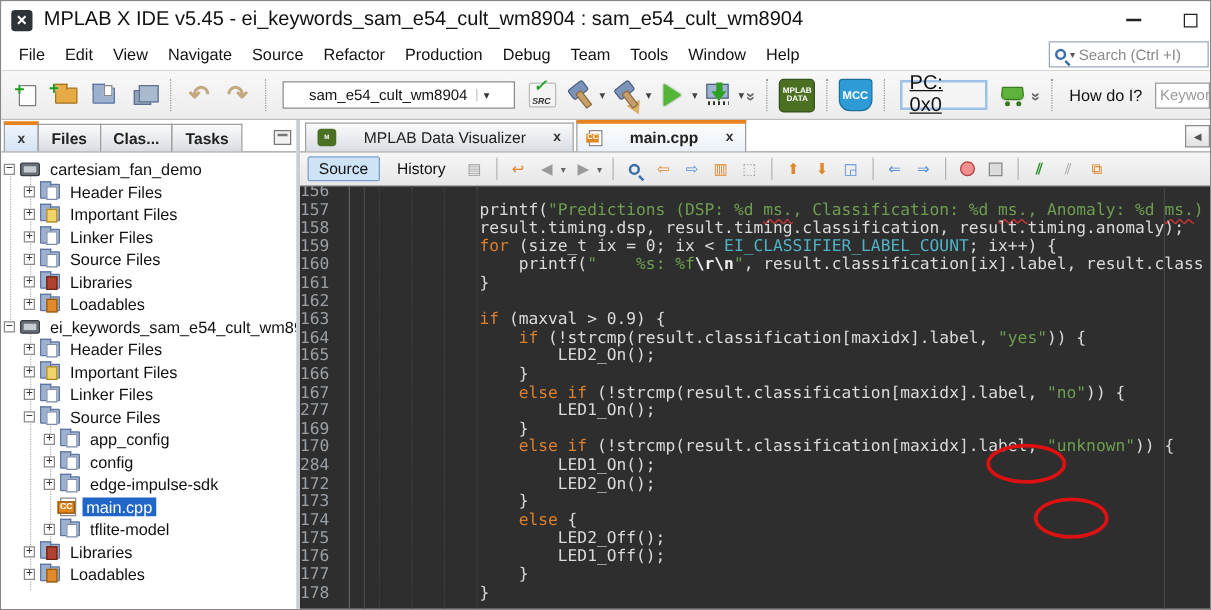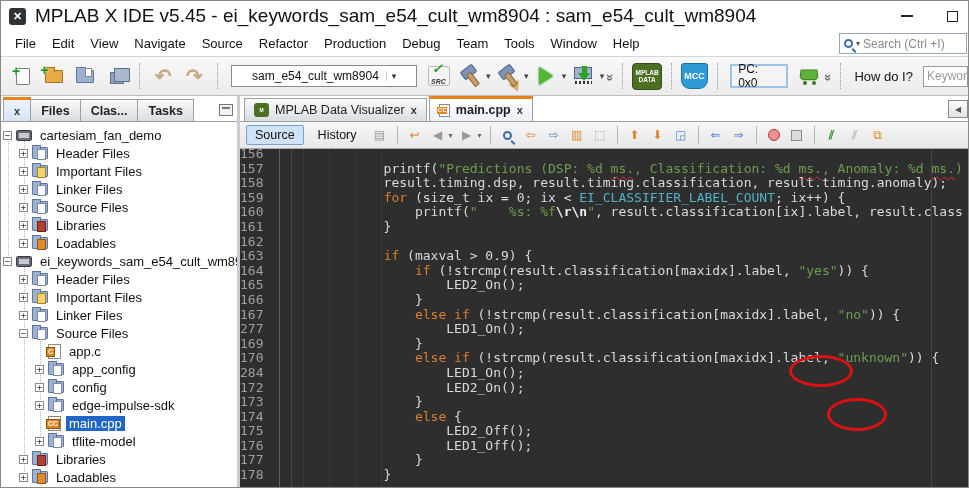--- a/index.html
+++ b/index.html
@@ -14,21 +14,21 @@
     --orange-tab:#e8821e;
   }
   *{box-sizing:border-box;margin:0;padding:0;}
   html,body{width:969px;height:488px;overflow:hidden;background:#fff;font-family:var(--ui-font);}
   #app{position:relative;width:969px;height:488px;border:1px solid #888;overflow:hidden;background:#fff;}
 
   
   .titlebar{position:absolute;left:0;top:0;width:100%;height:30px;background:#fff;display:flex;align-items:center;padding-left:8px;}
   .appicon{width:17px;height:17px;background:#2e3338;border-radius:3px;position:relative;flex:0 0 auto;}
   .appicon::after{content:"✕";position:absolute;left:0;top:0;width:100%;height:100%;color:#fff;font-size:11px;font-weight:bold;display:flex;align-items:center;justify-content:center;}
-  .titletext{margin-left:9px;font-size:19px;color:#111;white-space:nowrap;text-align:right;}
+  .titletext{margin-left:9px;font-size:16px;color:#111;white-space:nowrap;text-align:right;}
   .wincontrols{position:absolute;right:10px;top:0;height:30px;display:flex;align-items:center;gap:34px;}
   .btn-min{width:12px;height:2px;background:#222;}
   .btn-max{width:11px;height:11px;border:1.5px solid #222;background:#fff;}
 
   
   .menubar{position:absolute;left:0;top:30px;width:100%;height:26px;background:#fff;border-bottom:1px solid #d6d6d6;display:flex;align-items:center;padding-left:6px;}
   .mitem{font-size:13px;color:#111;padding:3px 8px;cursor:default;}
   .menusearch{position:absolute;right:1px;top:2px;width:128px;height:21px;border:1px solid #9aa7b8;background:#fff;display:flex;align-items:center;padding:0 4px;gap:3px;}
   .mag{width:9px;height:9px;border:2px solid #3a6ea8;border-radius:50%;position:relative;flex:0 0 auto;}
   .mag::after{content:"";position:absolute;width:2px;height:5px;background:#3a6ea8;left:7px;top:7px;transform:rotate(-45deg);}
@@ -65,21 +65,21 @@
   .icn-broom{position:absolute;right:-2px;bottom:-1px;width:0;height:0;border-left:6px solid transparent;border-right:6px solid transparent;border-bottom:10px solid #d8b06a;transform:rotate(35deg);}
   .icn-run{width:0;height:0;border-top:9px solid transparent;border-bottom:9px solid transparent;border-left:14px solid #53b637;filter:drop-shadow(0 0 1px #2c7a18);}
   .icn-prog{width:22px;height:22px;position:relative;}
   .icn-prog .board{position:absolute;left:1px;top:2px;width:18px;height:12px;background:#9db3cf;border:1px solid #52647f;}
   .icn-prog .legs{position:absolute;left:2px;top:16px;width:17px;height:3px;background:repeating-linear-gradient(90deg,#333 0 2px,transparent 2px 4px);}
   .icn-prog .stem{position:absolute;left:9px;top:1px;width:5px;height:8px;background:#2ea023;}
   .icn-prog .head{position:absolute;left:5px;top:8px;width:0;height:0;border-left:6.5px solid transparent;border-right:6.5px solid transparent;border-top:8px solid #2ea023;}
   .badge-data{width:30px;height:27px;background:#4c7022;border:1px solid #33511a;border-radius:4px;color:#fff;display:flex;flex-direction:column;align-items:center;justify-content:center;line-height:1.1;}
   .badge-data span{font-size:6.5px;font-weight:bold;}
   .badge-mcc{width:28px;height:26px;background:#2f9bd6;border:1px solid #1d6f9e;border-radius:3px 3px 9px 9px;color:#fff;font-size:9px;font-weight:bold;display:flex;align-items:center;justify-content:center;}
-  .pcbox{height:24px;border:2px solid #9cc2e8;background:#f4f4f4;display:flex;align-items:center;padding:0 6px;font-size:12px;color:#111;margin:0 3px;}
+  .pcbox{height:24px;border:2px solid #9cc2e8;background:#f4f4f4;display:flex;align-items:center;padding:0 6px;font-size:16px;color:#111;margin:0 3px;text-decoration:underline;}
   .icn-cart{width:24px;height:22px;position:relative;}
   .icn-cart::before{content:"";position:absolute;left:3px;top:4px;width:16px;height:9px;background:#5eb33b;border:1px solid #35791c;border-radius:0 0 4px 4px;transform:perspective(20px) rotateX(14deg);}
   .icn-cart .cwheels{position:absolute;left:6px;top:16px;width:4px;height:4px;border-radius:50%;background:#35791c;box-shadow:9px 0 0 #35791c;}
   .howdoi{font-size:13px;color:#111;margin:0 6px 0 4px;white-space:nowrap;}
   .kwinput{width:46px;height:21px;border:1px solid #9a9a9a;background:#fff;font-size:12px;color:#9a9a9a;padding:0 3px;display:flex;align-items:center;overflow:hidden;}
 
   
   .main{position:absolute;left:0;top:95px;width:100%;height:393px;background:#fff;}
   .splitter{position:absolute;left:236px;top:0;width:3px;height:100%;background:#c9ced4;}
 
@@ -110,21 +110,21 @@
   .ti-file-c,.ti-file-cpp{width:13px;height:15px;background:#fff;border:1px solid #8a8a8a;}
   .ti-file-c::after,.ti-file-cpp::after{position:absolute;left:-3px;top:2px;background:#e0861f;color:#fff;font-size:7px;font-weight:bold;padding:0 1px;border:1px solid #90540d;line-height:8px;}
   .ti-file-c::after{content:"C";}
   .ti-file-cpp::after{content:"CC";}
   .tlabel{padding:0 3px;}
   .tlabel.sel{background:#2066c8;color:#fff;}
 
   
   .editor{position:absolute;left:239px;top:0;width:730px;height:100%;}
   .etabrow{height:26px;display:flex;align-items:flex-end;border-bottom:1px solid #9e9e9e;background:#fff;padding-left:4px;position:relative;}
-  .etab{height:23px;display:flex;align-items:center;gap:6px;padding:0 9px;border:1px solid #9e9e9e;border-bottom:none;background:linear-gradient(#fafafa,#d9dde3);font-size:12.5px;color:#222;margin-right:2px;}
+  .etab{height:23px;display:flex;align-items:center;gap:22px;padding:0 9px;border:1px solid #9e9e9e;border-bottom:none;background:linear-gradient(#fafafa,#d9dde3);font-size:12.5px;color:#222;margin-right:2px;}
   .etab.active{background:linear-gradient(#fdfdfd,#eaf1fa);border-top:3px solid var(--orange-tab);height:25px;font-weight:bold;}
   .minibadge{width:15px;height:14px;background:#4c7022;border-radius:3px;display:flex;align-items:center;justify-content:center;color:#fff;font-size:5px;font-weight:bold;}
   .minicpp{width:11px;height:13px;background:#fff;border:1px solid #8a8a8a;position:relative;}
   .minicpp::after{content:"CC";position:absolute;left:-3px;top:2px;background:#e0861f;color:#fff;font-size:6px;font-weight:bold;padding:0 1px;line-height:7px;}
   .tabscroll{position:absolute;right:2px;bottom:3px;width:20px;height:18px;border:1px solid #8a8a8a;background:linear-gradient(#fcfcfc,#e2e2e2);display:flex;align-items:center;justify-content:center;font-size:8px;color:#555;}
 
   .etoolbar{height:27px;background:linear-gradient(#f6f6f6,#e7e7e7);border-bottom:1px solid #aaa;display:flex;align-items:center;padding-left:6px;gap:5px;}
   .ebtn{font-size:12.5px;color:#111;padding:3px 9px;border-radius:2px;}
   .ebtn.active{background:#cfe3f7;border:1px solid #7aa0cc;padding:2px 8px;}
   .esep{width:1px;height:18px;background:#b5b5b5;margin:0 3px;}
@@ -353,25 +353,20 @@
           </div>
           <div class="trow" style="padding-left: 18px;">
             <span class="texp">+</span>
             <span class="ticon ti-folder"></span>
             <span class="tlabel">Linker Files</span>
           </div>
           <div class="trow" style="padding-left: 18px;">
             <span class="texp">−</span>
             <span class="ticon ti-folder"></span>
             <span class="tlabel">Source Files</span>
-          </div>
-          <div class="trow" style="padding-left: 34px;">
-            <span class="texp none">+</span>
-            <span class="ticon ti-file-c"></span>
-            <span class="tlabel">app.c</span>
           </div>
           <div class="trow" style="padding-left: 34px;">
             <span class="texp">+</span>
             <span class="ticon ti-folder"></span>
             <span class="tlabel">app_config</span>
           </div>
           <div class="trow" style="padding-left: 34px;">
             <span class="texp">+</span>
             <span class="ticon ti-folder"></span>
             <span class="tlabel">config</span>

